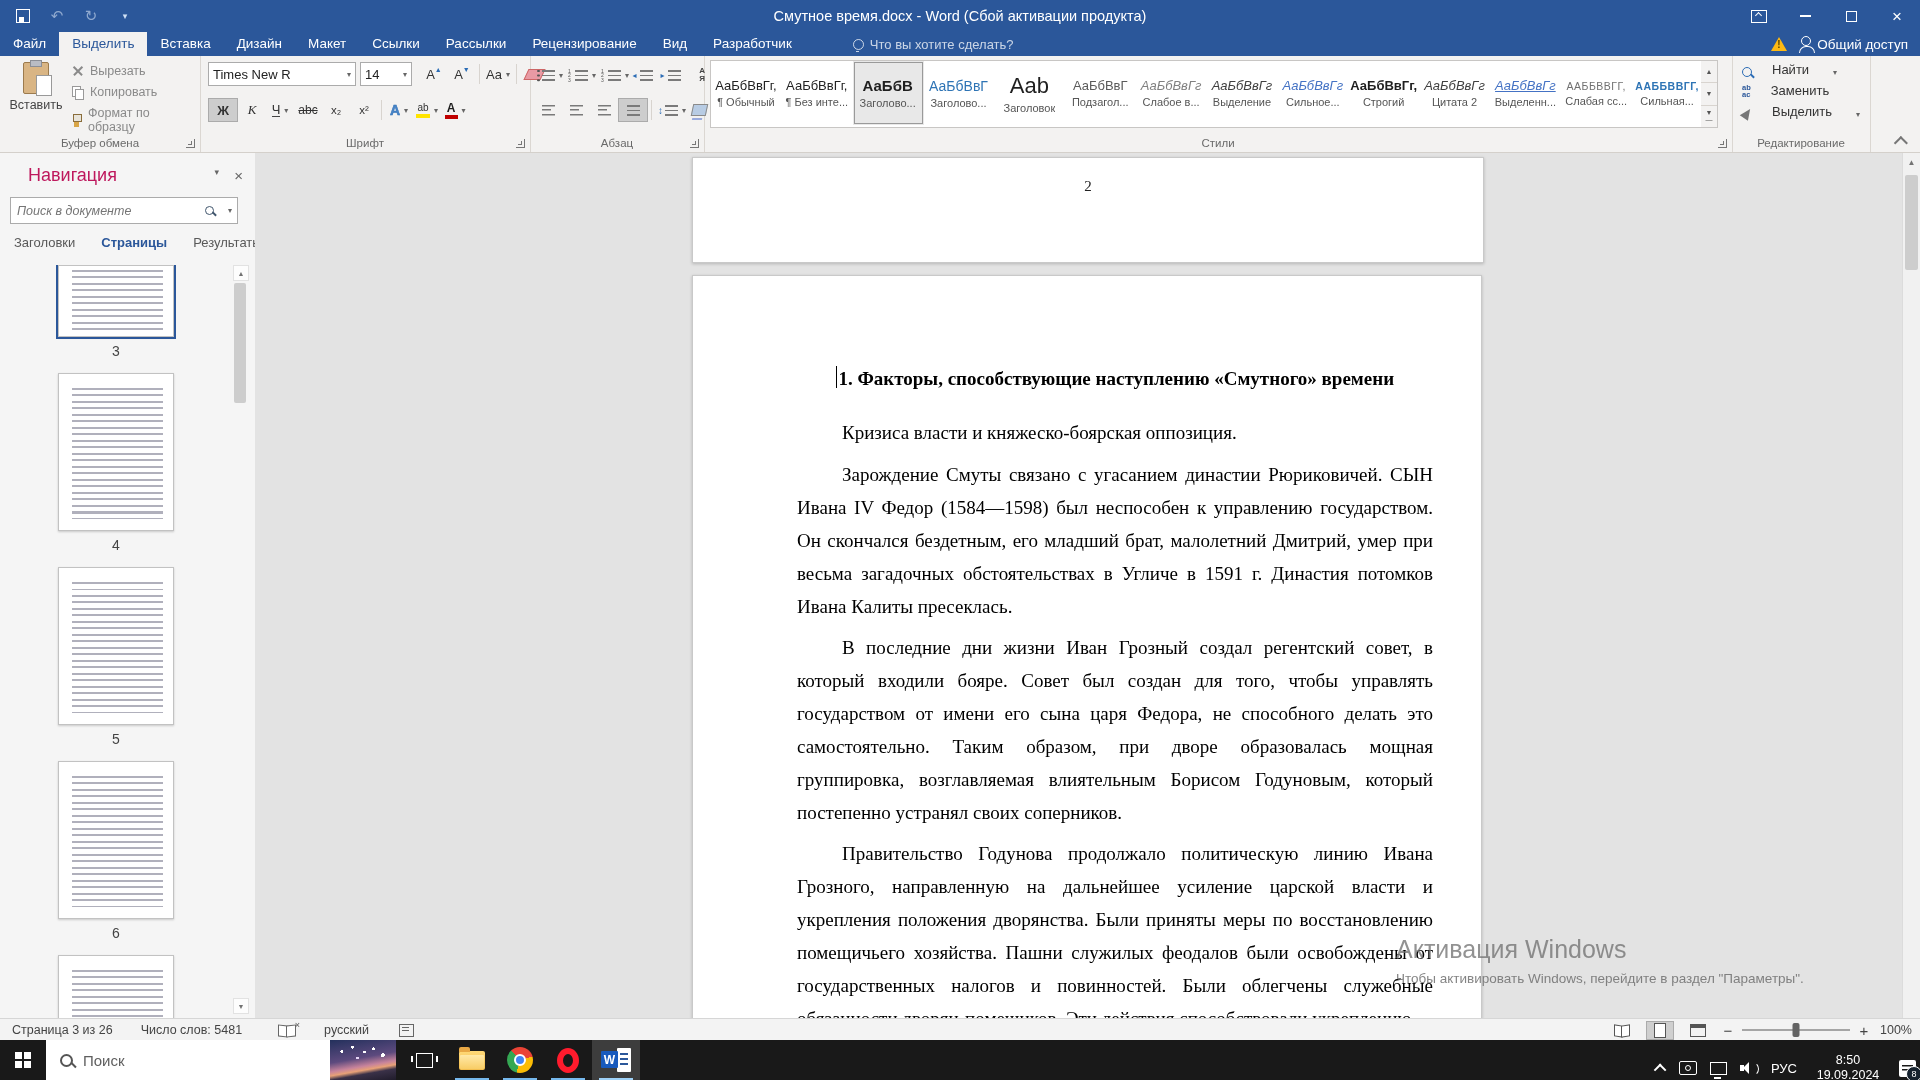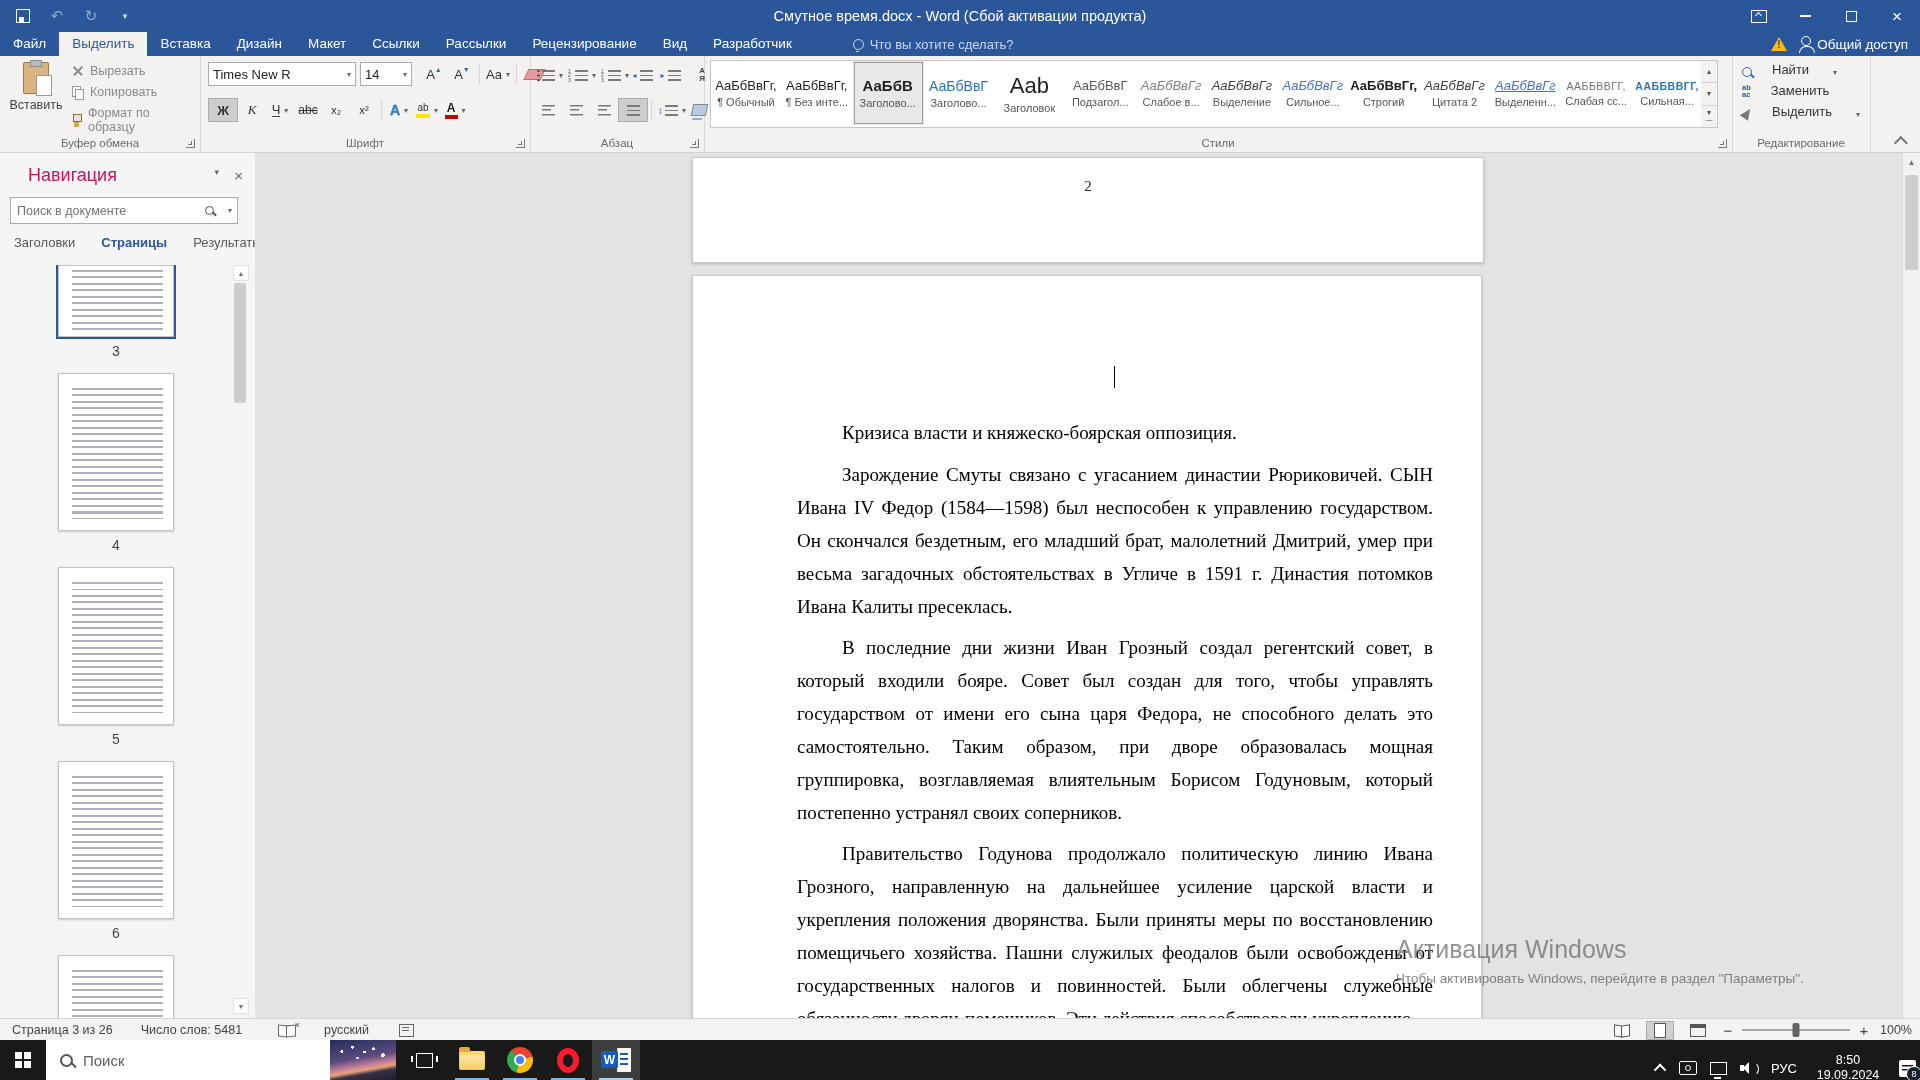--- a/index.html
+++ b/index.html
@@ -139,21 +139,21 @@
   .ico-select{width:0;height:0;border-left:5px solid transparent;border-right:5px solid transparent;border-bottom:11px solid #777;transform:rotate(35deg);}
   .collapse-ribbon{position:absolute;right:12px;bottom:6px;width:8px;height:8px;border-left:2px solid #777;border-top:2px solid #777;transform:rotate(45deg) translateY(3px);}
 
   
   .navpane{position:absolute;left:0;top:153px;width:255px;bottom:62px;background:#f5f5f5;border-right:1px solid #cfcfcf;}
   .nav-title{position:absolute;left:12px;top:12px;font-size:18px;color:#be185d;margin-left:16px;}
   .nav-ctrl{position:absolute;top:14px;font-size:12px;color:#666;}
   .nav-dd{right:36px;font-size:9px;}
   .nav-close{right:12px;font-size:15px;}
   .nav-search{position:absolute;left:10px;top:44px;width:226px;height:25px;background:#fff;border:1px solid #ababab;display:flex;align-items:center;}
-  .nav-search input{border:none;outline:none;flex:1;font-size:12.5px;color:#444;padding:0 6px;background:transparent;font-family:"Liberation Sans",sans-serif;}
+  .nav-search input{border:none;outline:none;flex:1;font-size:12.5px;color:#444;padding:0 6px;background:transparent;font-family:"Liberation Sans",sans-serif;font-style:italic;}
   .ico-mag{width:7px;height:7px;border:1.5px solid #41566d;border-radius:50%;position:relative;margin-right:10px;flex:none;}
   .ico-mag::after{content:"";position:absolute;left:6px;top:6px;width:5px;height:1.5px;background:#41566d;transform:rotate(45deg);}
   .nav-search .dd{margin-right:5px;}
   .nav-tabs{position:absolute;left:14px;top:82px;display:flex;gap:26px;}
   .ntab{font-size:13px;color:#595959;padding-bottom:4px;}
   .ntab.active{color:#2b579a;font-weight:bold;}
   .thumbs{position:absolute;left:0;top:112px;bottom:0;width:232px;overflow:hidden;display:flex;flex-direction:column;align-items:center;}
   .thumbwrap{margin-bottom:14px;display:flex;flex-direction:column;align-items:center;}
   .thumb{width:114px;height:156px;background:#fff;border:1px solid #c2c2c2;box-shadow:0 1px 2px rgba(0,0,0,.18);position:relative;}
   .thumb.sel{outline:2px solid #2b579a;outline-offset:0;}
@@ -636,21 +636,21 @@
       <div class="pthumb"></div>
       <div class="parr down">▼</div>
     </div>
   </div>
 
   <div class="docarea">
     <div class="page page2">
       <div class="pagenum">2</div>
     </div>
     <div class="page page3 dtext">
-      <div class="dheading"><span class="caret"></span></div>
+      <div class="dheading"><span class="caret"></span><span>1. Факторы, способствующие наступлению «Смутного» времени</span></div>
       <p class="dsub">Кризиса власти и княжеско-боярская оппозиция.</p>
       <div>
           <p class="dpar">Зарождение Смуты связано с угасанием династии Рюриковичей. СЫН Ивана IV Федор (1584—1598) был неспособен к управлению государством. Он скончался бездетным, его младший брат, малолетний Дмитрий, умер при весьма загадочных обстоятельствах в Угличе в 1591 г. Династия потомков Ивана Калиты пресеклась.</p>
           <p class="dpar">В последние дни жизни Иван Грозный создал регентский совет, в который входили бояре. Совет был создан для того, чтобы управлять государством от имени его сына царя Федора, не способного делать это самостоятельно. Таким образом, при дворе образовалась мощная группировка, возглавляемая влиятельным Борисом Годуновым, который постепенно устранял своих соперников.</p>
           <p class="dpar">Правительство Годунова продолжало политическую линию Ивана Грозного, направленную на дальнейшее усиление царской власти и укрепления положения дворянства. Были приняты меры по восстановлению помещичьего хозяйства. Пашни служилых феодалов были освобождены от государственных налогов и повинностей. Были облегчены служебные обязанности дворян-помещиков. Эти действия способствовали укреплению</p>
         </div>
     </div>
     <div class="watermark">
       <div class="wm1">Активация Windows</div>
       <div class="wm2">Чтобы активировать Windows, перейдите в раздел "Параметры".</div>

